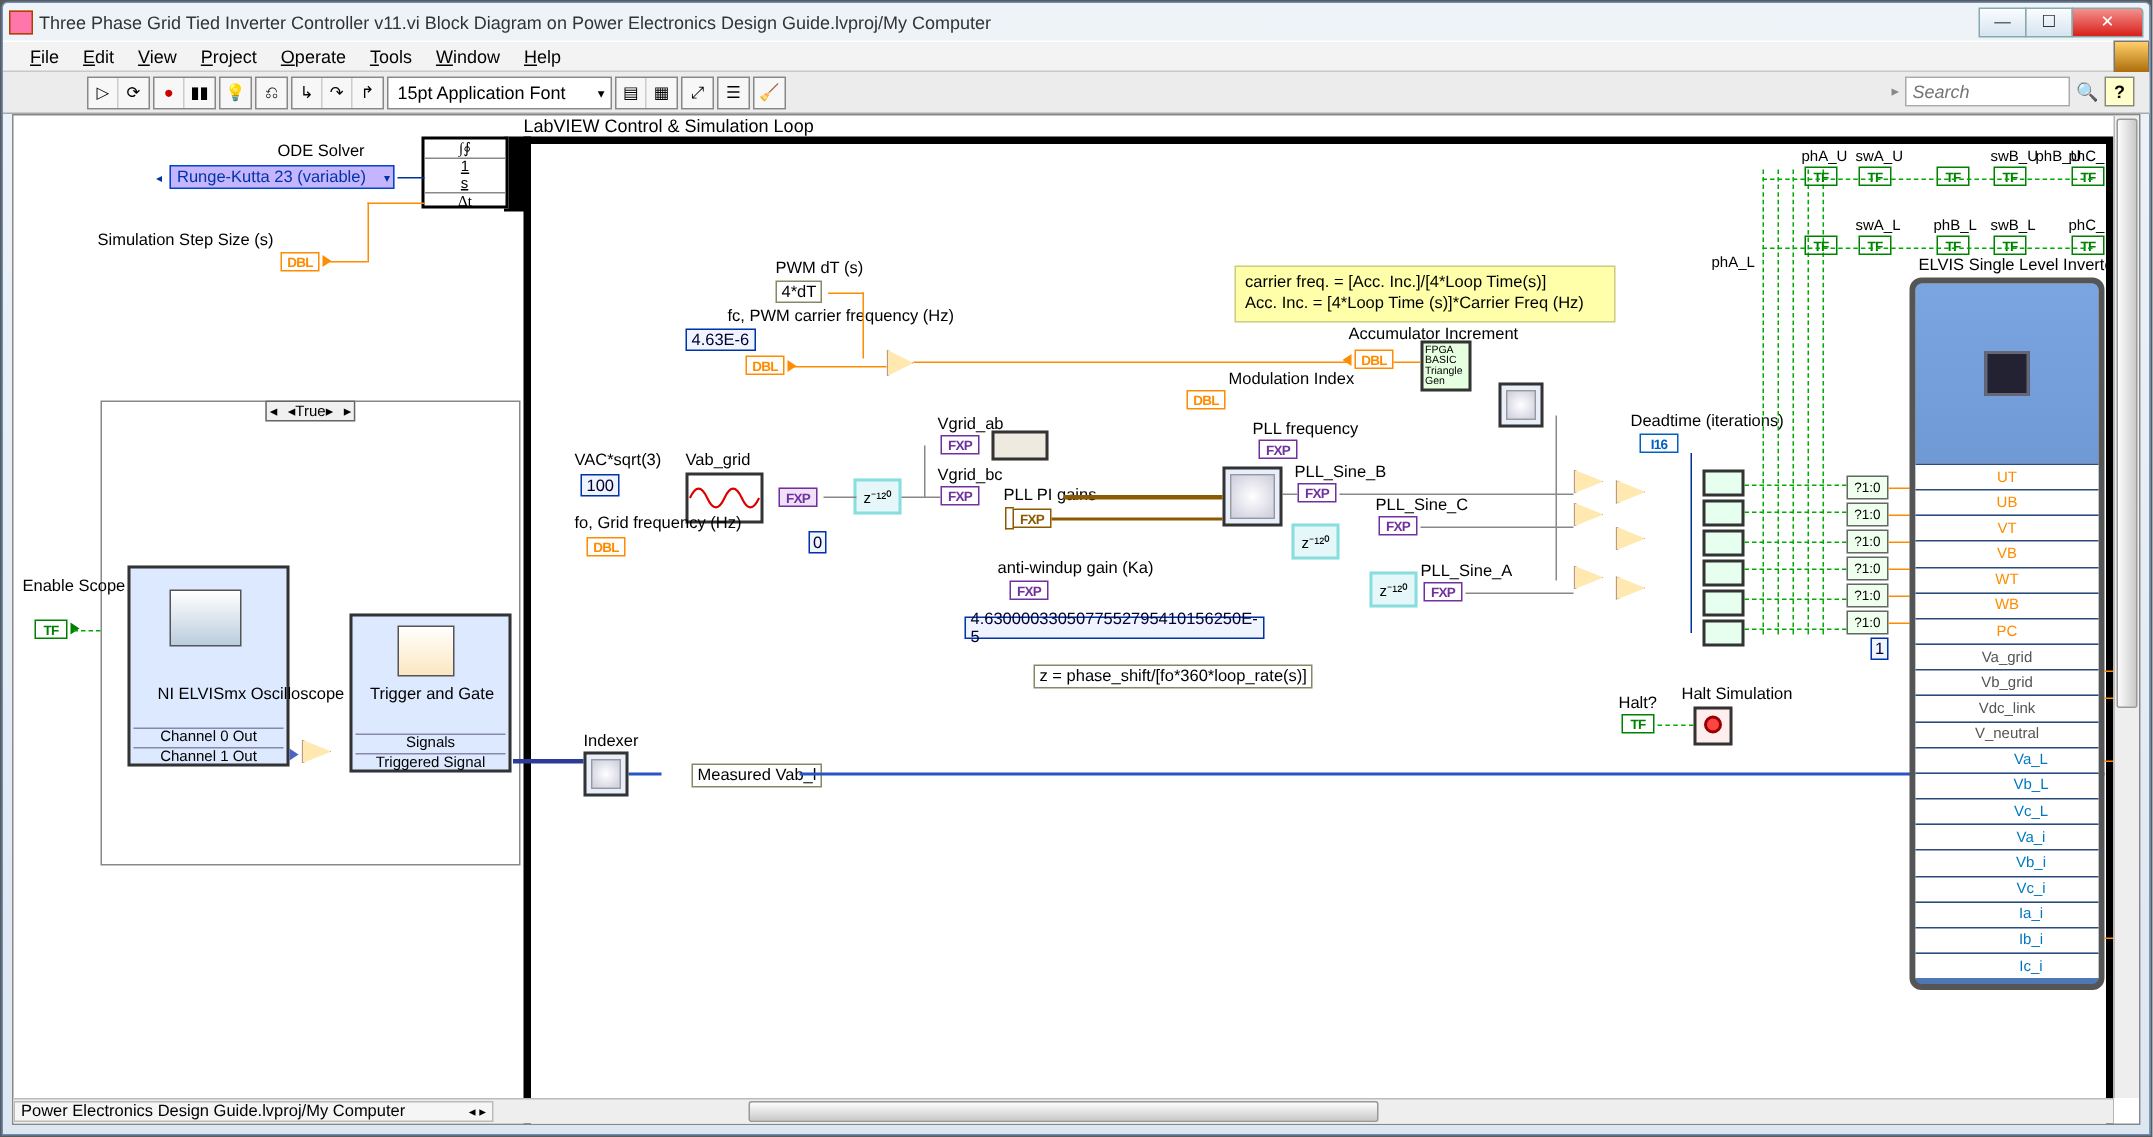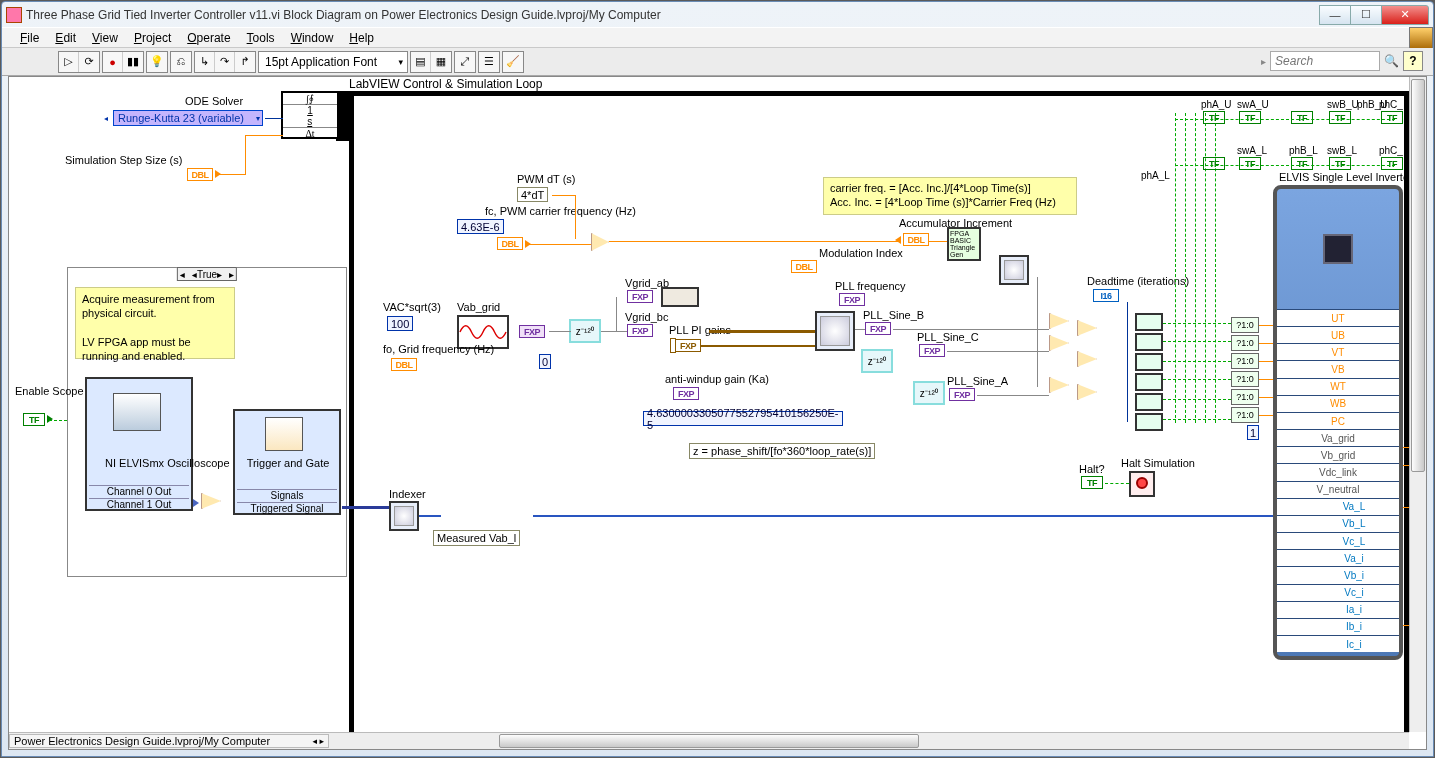--- a/index.html
+++ b/index.html
@@ -196,23 +196,20 @@
       <div class="lbl" style="left:56px; top:77px;">Simulation Step Size (s)</div>
       <div class="term dbl" style="left:178px; top:91px;"></div>
       <span class="tri r" style="left:206px;top:93px;border-left-color:#ff8c00"></span>
       <div class="wire h or" style="left:208px;top:97px;width:28px;"></div>
       <div class="wire v or" style="left:236px;top:58px;height:40px;"></div>
       <div class="wire h or" style="left:236px;top:58px;width:38px;"></div>
 
       <div class="case" style="left:58px; top:190px; width:280px; height:310px;">
         <div class="head">◂ <span>True</span> ▸</div>
       </div>
-      <div class="note y" style="left:66px; top:210px; width:160px; height:72px; line-height:1.3;"><span style="white-space:pre-line">Acquire measurement from physical circuit.
-
-LV FPGA app must be running and enabled.</span></div>
       <div class="lbl" style="left:6px; top:308px;">Enable Scope</div>
       <div class="term tf" style="left:14px; top:336px;"></div>
       <span class="tri r" style="left:38px;top:338px;border-left-color:#008000"></span>
       <div class="wire h" style="left:40px;top:343px;width:18px;border-top:1px dashed #00aa00"></div>
 
       <div class="node" style="left:76px; top:300px; width:108px; height:134px; background:#dce9ff;"></div>
       <div style="position:absolute;left:104px;top:316px;width:48px;height:38px;border:1px solid #555;background:linear-gradient(#fff,#bcd);"></div>
       <div class="lbl" style="left:96px; top:380px; text-align:center; width:70px;"><span>NI ELVISmx Oscilloscope</span></div>
       <div class="lbl" style="left:80px; top:408px; font-size:10px; border-top:1px solid #88a; width:100px; text-align:center;">Channel 0 Out</div>
       <div class="lbl" style="left:80px; top:421px; font-size:10px; border-top:1px solid #88a; width:100px; text-align:center;">Channel 1 Out</div>
@@ -221,21 +218,21 @@
       <div class="op" style="left:192px;top:416px;"></div>
 
       <div class="node" style="left:224px; top:332px; width:108px; height:106px; background:#dce9ff;"></div>
       <div style="position:absolute;left:256px;top:340px;width:38px;height:34px;border:1px solid #555;background:linear-gradient(#fff,#fbe7c0);"></div>
       <div class="lbl" style="left:236px; top:380px; text-align:center; width:86px;"><span>Trigger and Gate</span></div>
       <div class="lbl" style="left:228px;top:412px;font-size:10px;border-top:1px solid #88a;width:100px;text-align:center;">Signals</div>
       <div class="lbl" style="left:228px;top:425px;font-size:10px;border-top:1px solid #88a;width:100px;text-align:center;">Triggered Signal</div>
 
       <div class="lbl" style="left:380px;top:411px;">Indexer</div>
       <div class="subvi" style="left:380px;top:424px;width:30px;height:30px;"></div>
-      <div class="note" style="left:424px;top:432px;margin-top:21px;">Measured Vab_l</div>
+      <div class="note" style="left:452px;top:432px;">Measured Vab_l</div>
       <div class="wire h th" style="left:333px;top:429px;width:47px;background:#2a3b99;"></div>
       <div class="wire h" style="left:410px;top:438px;width:22px;background:#2955c0;height:2px;"></div>
       <div class="wire h" style="left:524px;top:438px;width:870px;background:#2955c0;height:2px;"></div>
 
       <div class="lbl" style="left:472px;top:96px;padding-left:36px;">PWM dT (s)</div>
       <div class="const" style="left:448px;top:110px;margin-top:32px;">4.63E-6</div>
       <div class="note" style="left:508px;top:110px;height:15px;">4*dT</div>
       <div class="lbl" style="left:476px;top:128px;width:110px;">fc, PWM carrier frequency (Hz)</div>
       <div class="term dbl" style="left:488px;top:160px;"></div>
       <span class="tri r" style="left:516px;top:163px;border-left-color:#ff8c00"></span>

